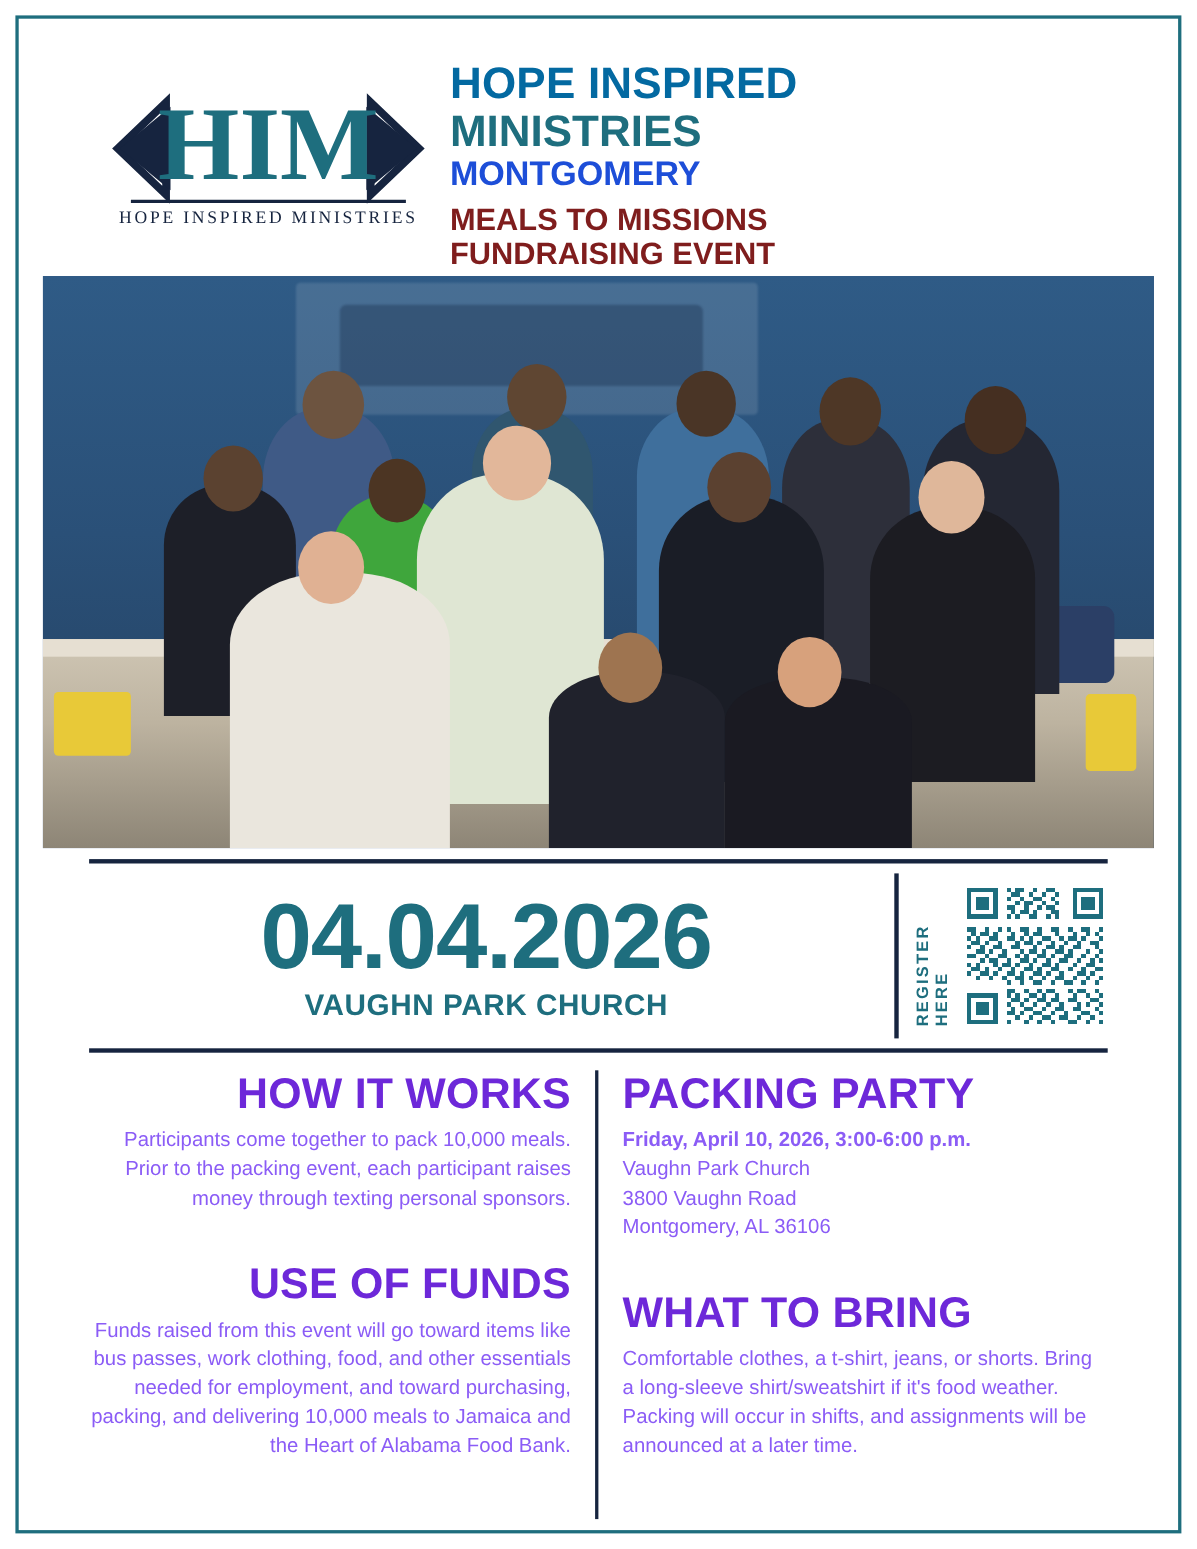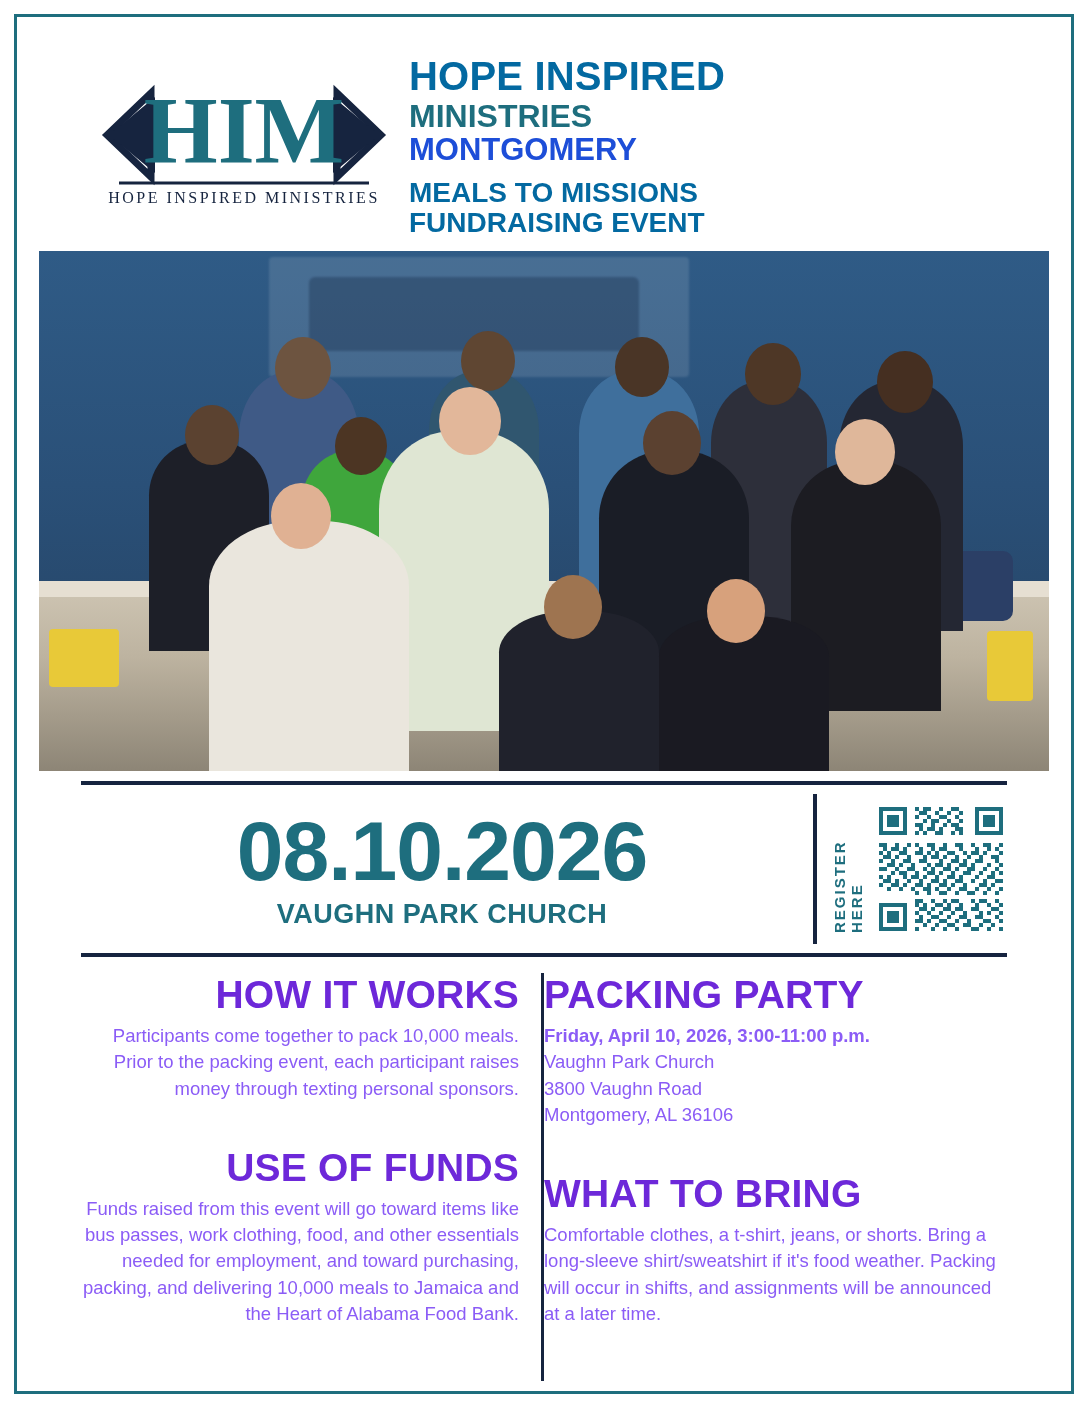--- a/index.html
+++ b/index.html
@@ -47,39 +47,39 @@
   }
   .t1 {
     font-size: 40px;
     font-weight: 800;
     letter-spacing: .2px;
     line-height: .95;
     color: #0369a1;
     text-transform: uppercase;
   }
   .t2 {
-    font-size: 32px;
+    font-size: 40px;
     font-weight: 800;
     line-height: .95;
     color: #1e6e7e;
     text-transform: uppercase;
     margin-top: 6px;
   }
   .t3 {
     font-size: 31px;
     font-weight: 800;
     line-height: .98;
     color: #1d4ed8;
     text-transform: uppercase;
     margin-top: 4px;
   }
   .sub1, .sub2 {
     font-size: 28px;
     font-weight: 800;
-    color: #0369a1;
+    color: #7f1d1d;
     text-transform: uppercase;
     line-height: 1.08;
   }
   .sub1 { margin-top: 12px; }
 
   
   .photo {
     margin-top: 6px;
     height: 520px;
     width: 100%;
@@ -219,20 +219,21 @@
   }
   .col {
     width: 50%;
   }
   .col.left {
     padding-right: 22px;
     text-align: right;
     border-right: 3px solid #16243f;
   }
   .col.right {
+    padding-left: 22px;
   }
   .sec-h {
     font-size: 39px;
     font-weight: 800;
     color: #6d28d9;
     text-transform: uppercase;
     letter-spacing: .2px;
     margin-bottom: 6px;
   }
   .sec-b {
@@ -317,21 +318,21 @@
       <div class="person" style="left:460px;bottom:0;width:160px;height:160px;background:#20222c;"></div>
       <div class="head" style="left:505px;bottom:132px;width:58px;height:64px;background:#9e7450;"></div>
 
       <div class="person" style="left:620px;bottom:0;width:170px;height:155px;background:#1a1a22;"></div>
       <div class="head" style="left:668px;bottom:128px;width:58px;height:64px;background:#d7a17c;"></div>
     </div>
 
     <div class="rule"></div>
     <div class="dateband">
       <div class="date-left">
-        <div class="date-big">08.10.2026</div>
+        <div class="date-big">04.04.2026</div>
         <div class="date-sub">VAUGHN PARK CHURCH</div>
       </div>
       <div class="date-right">
         <div class="register-vert">REGISTER HERE</div>
         <div class="qr">
           <svg width="132" height="132" viewBox="0 0 33 33" shape-rendering="crispEdges">
             <rect width="33" height="33" fill="#ffffff"></rect>
             <g fill="#1e6e7e">
               <rect x="1" y="1" width="7" height="1"></rect>
                 <rect x="1" y="7" width="7" height="1"></rect>
@@ -569,21 +570,21 @@
     <div class="cols">
       <div class="col left">
         <div class="sec-h">HOW IT WORKS</div>
         <div class="sec-b">Participants come together to pack 10,000 meals. Prior to the packing event, each participant raises money through texting personal sponsors.</div>
         <div class="block-gap"></div>
         <div class="sec-h">USE OF FUNDS</div>
         <div class="sec-b">Funds raised from this event will go toward items like bus passes, work clothing, food, and other essentials needed for employment, and toward purchasing, packing, and delivering 10,000 meals to Jamaica and the Heart of Alabama Food Bank.</div>
       </div>
       <div class="col right">
         <div class="sec-h">PACKING PARTY</div>
-        <div class="sec-b bold-line">Friday, April 10, 2026, 3:00-11:00 p.m.</div>
+        <div class="sec-b bold-line">Friday, April 10, 2026, 3:00-6:00 p.m.</div>
         <div class="sec-b">Vaughn Park Church</div>
         <div class="sec-b">3800 Vaughn Road</div>
         <div class="sec-b">Montgomery, AL 36106</div>
         <div class="block-gap"></div>
         <div class="sec-h">WHAT TO BRING</div>
         <div class="sec-b">Comfortable clothes, a t-shirt, jeans, or shorts. Bring a long-sleeve shirt/sweatshirt if it's food weather. Packing will occur in shifts, and assignments will be announced at a later time.</div>
       </div>
     </div>
 
   </div>

